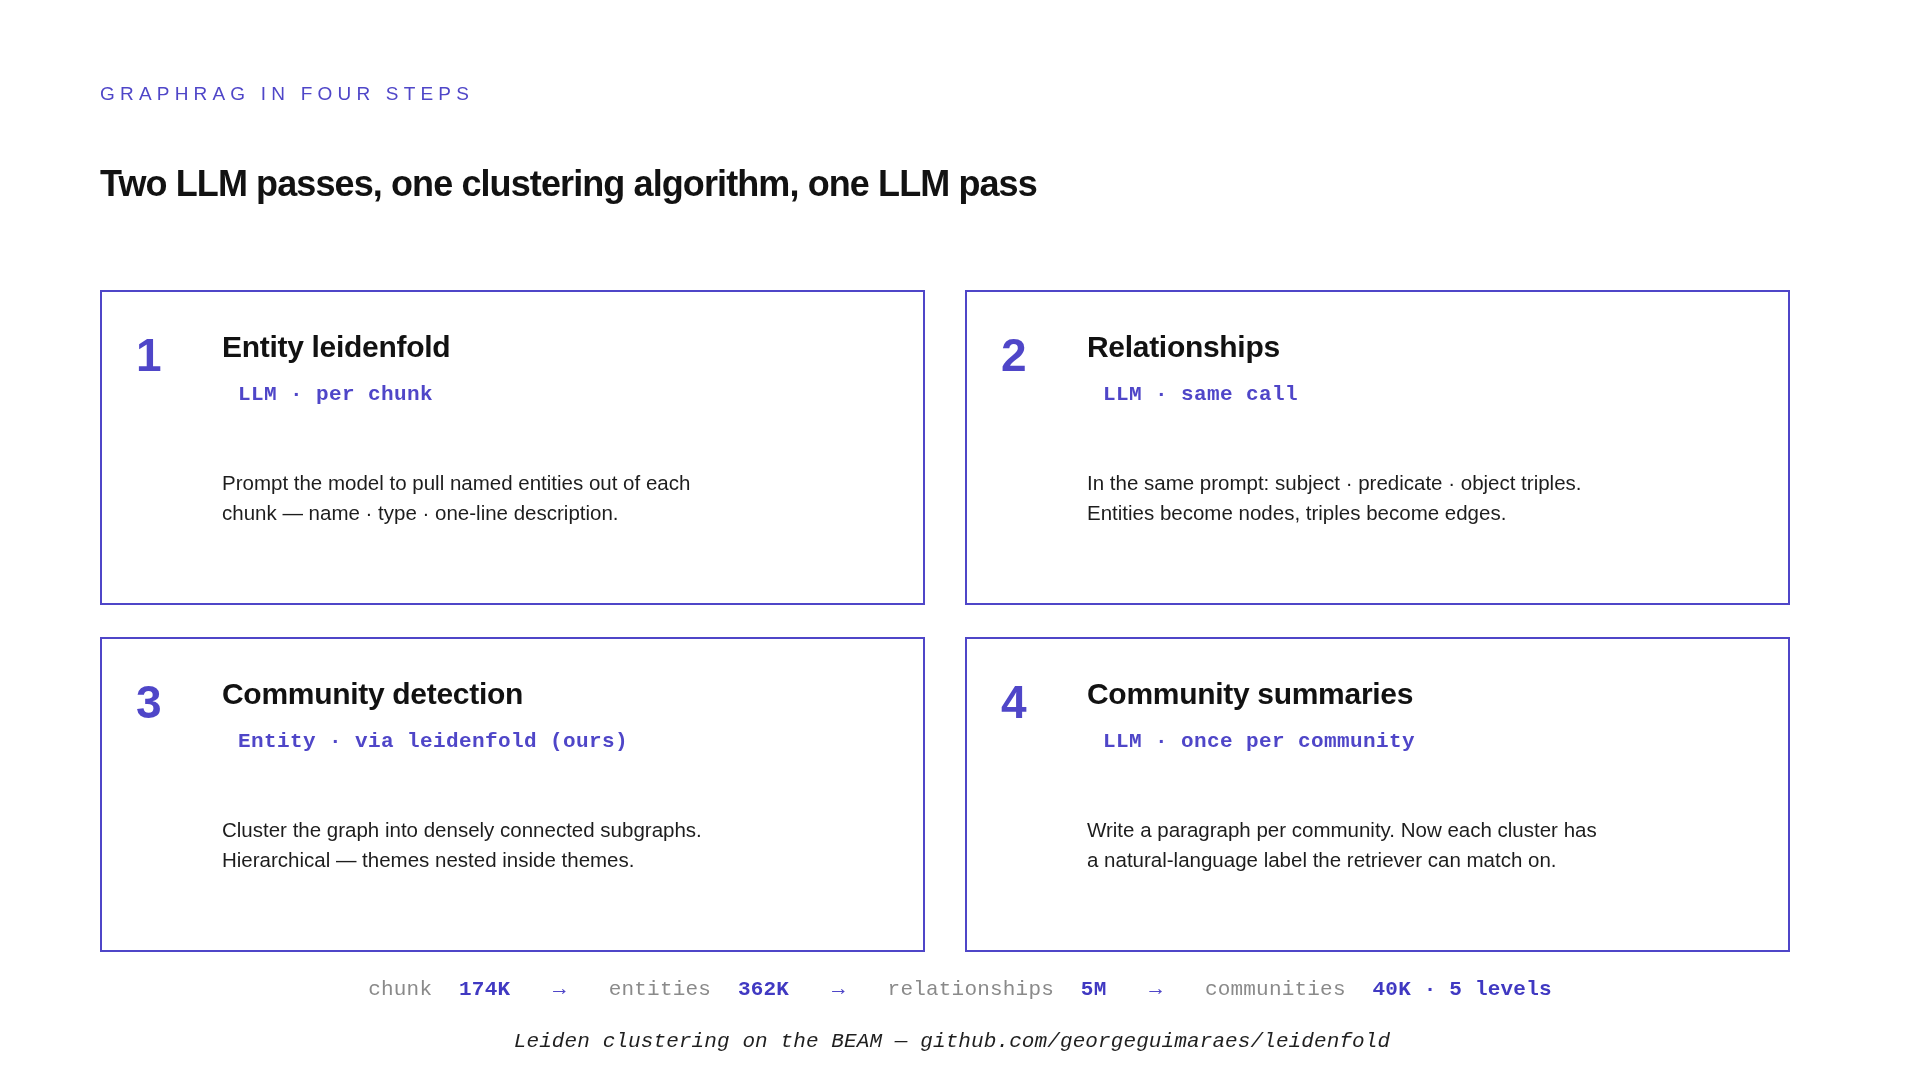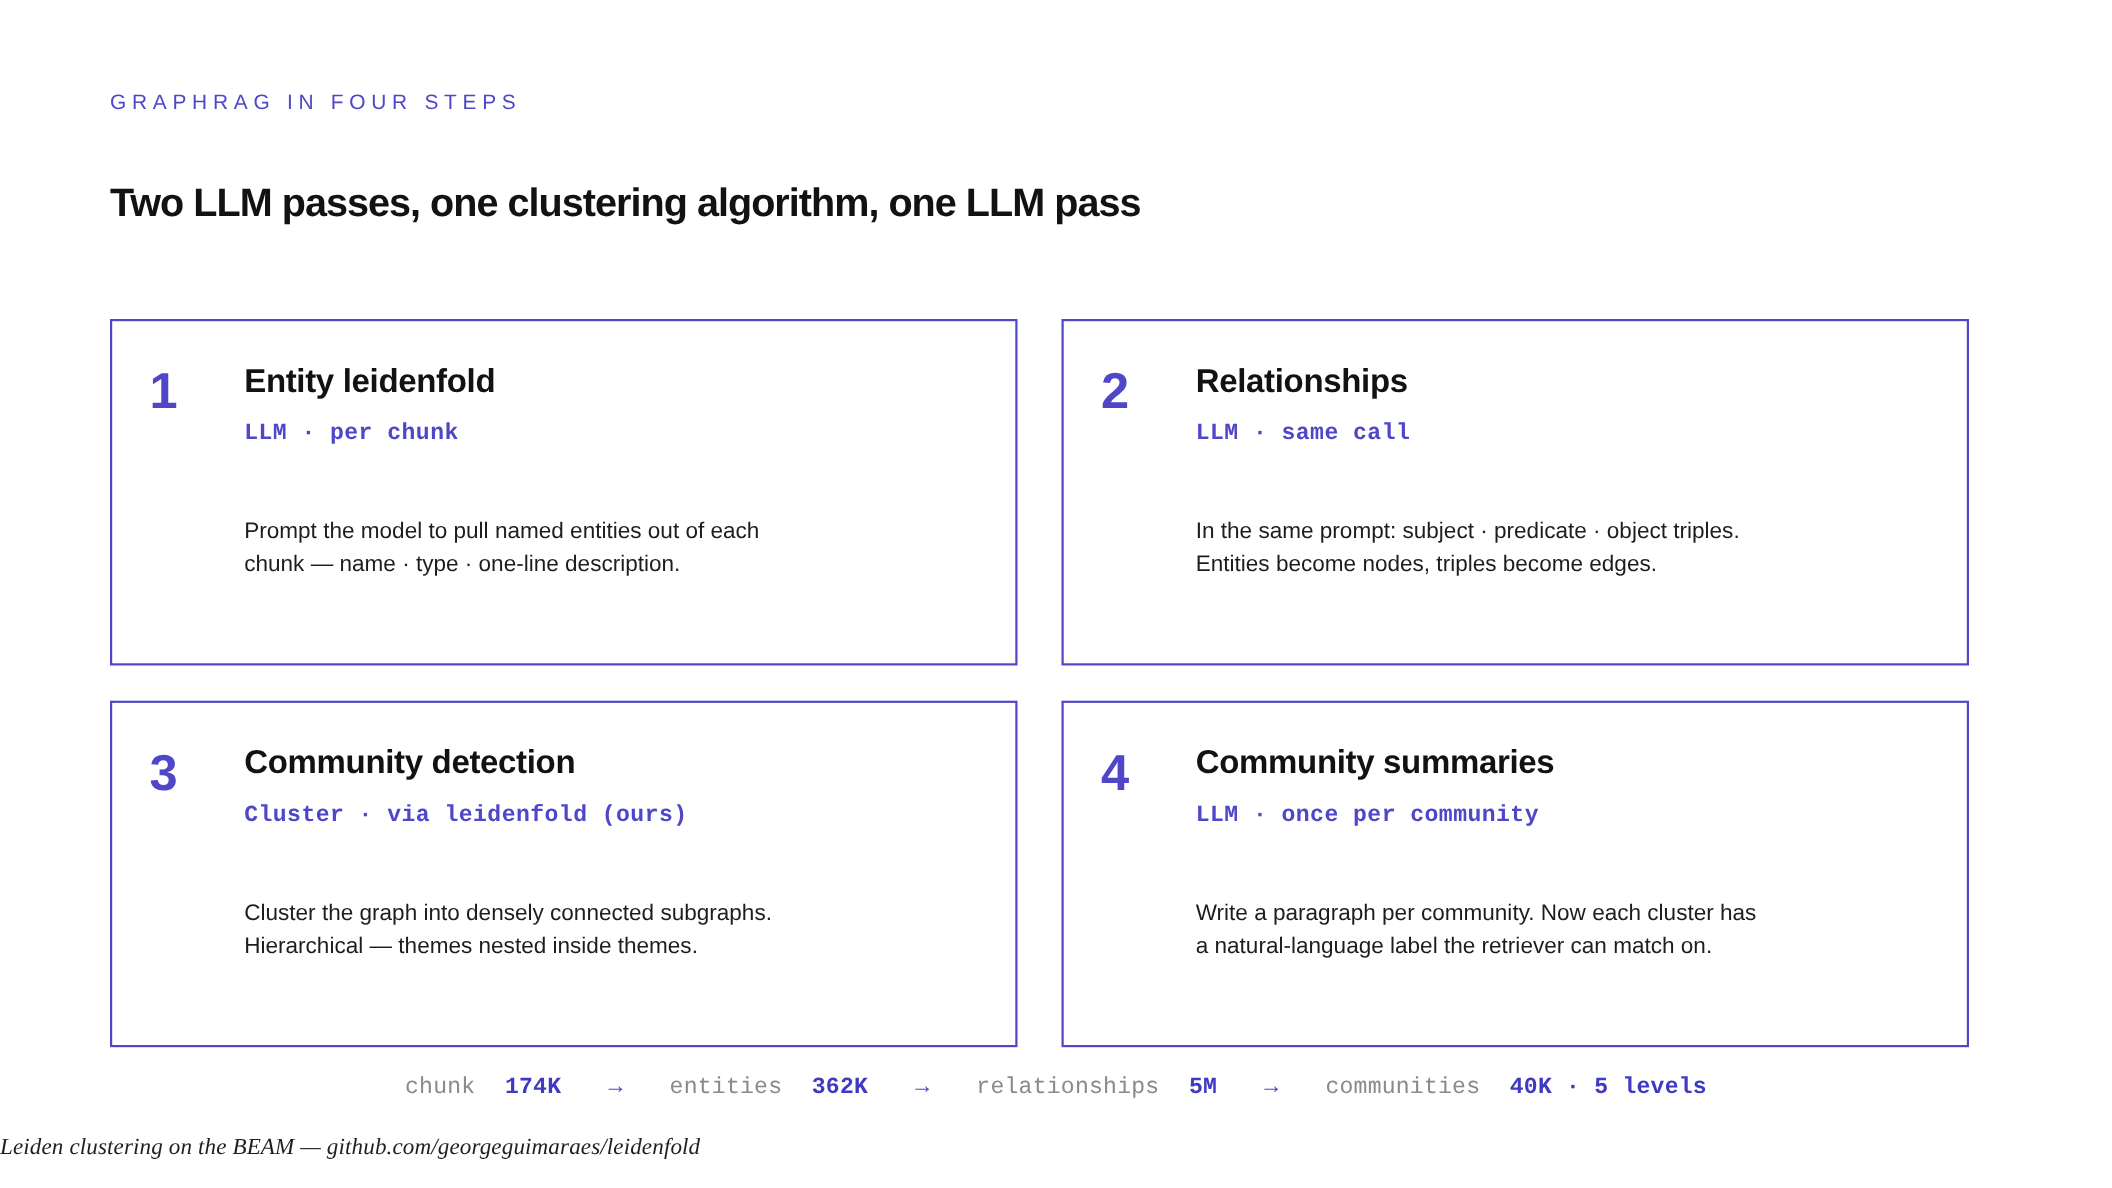--- a/index.html
+++ b/index.html
@@ -97,21 +97,21 @@
     margin: 0 0 20px 0;
     font-family: "Liberation Sans", sans-serif;
   }
 
   .card-meta {
     font-size: 21px;
     font-weight: bold;
     color: #4F46C8;
     font-family: "Liberation Mono", monospace;
     letter-spacing: 0.4px;
-    margin: 0;
+    margin: 16px;
     white-space: nowrap;
   }
 
   .card-desc {
     margin: 62px 0 0 0;
     font-size: 20.5px;
     line-height: 1.48;
     color: #1d1d1d;
     font-family: "Liberation Sans", sans-serif;
   }
@@ -134,21 +134,22 @@
   .stats .arrow { color: #4F46C8; padding: 0 4px; }
   .stats .sp { display: inline-block; width: 14px; }
   .stats .sp-wide { display: inline-block; width: 26px; }
 
   
   .footer {
     position: absolute;
     left: 0;
     right: 16px;
     top: 1030px;
-    font-family: Liberation Serif, serif;
+    text-align: center;
+    font-family: Liberation Mono, monospace;
     font-style: italic;
     font-size: 21px;
     color: #1f1f1f;
     letter-spacing: 0.1px;
     white-space: nowrap;
   }
 </style>
 </head>
 <body>
 
@@ -180,21 +181,21 @@
           <span class="line">In the same prompt: subject · predicate · object triples.</span>
           <span class="line">Entities become nodes, triples become edges.</span>
         </div>
       </div>
     </div>
 
     <div class="card">
       <div class="card-num">3</div>
       <div class="card-body">
         <div class="card-title">Community detection</div>
-        <div class="card-meta">Cluster · via leidenfold (ours)</div>
+        <div class="card-meta">Entity · via leidenfold (ours)</div>
         <div class="card-desc">
           <span class="line">Cluster the graph into densely connected subgraphs.</span>
           <span class="line">Hierarchical — themes nested inside themes.</span>
         </div>
       </div>
     </div>
 
     <div class="card">
       <div class="card-num">4</div>
       <div class="card-body">

